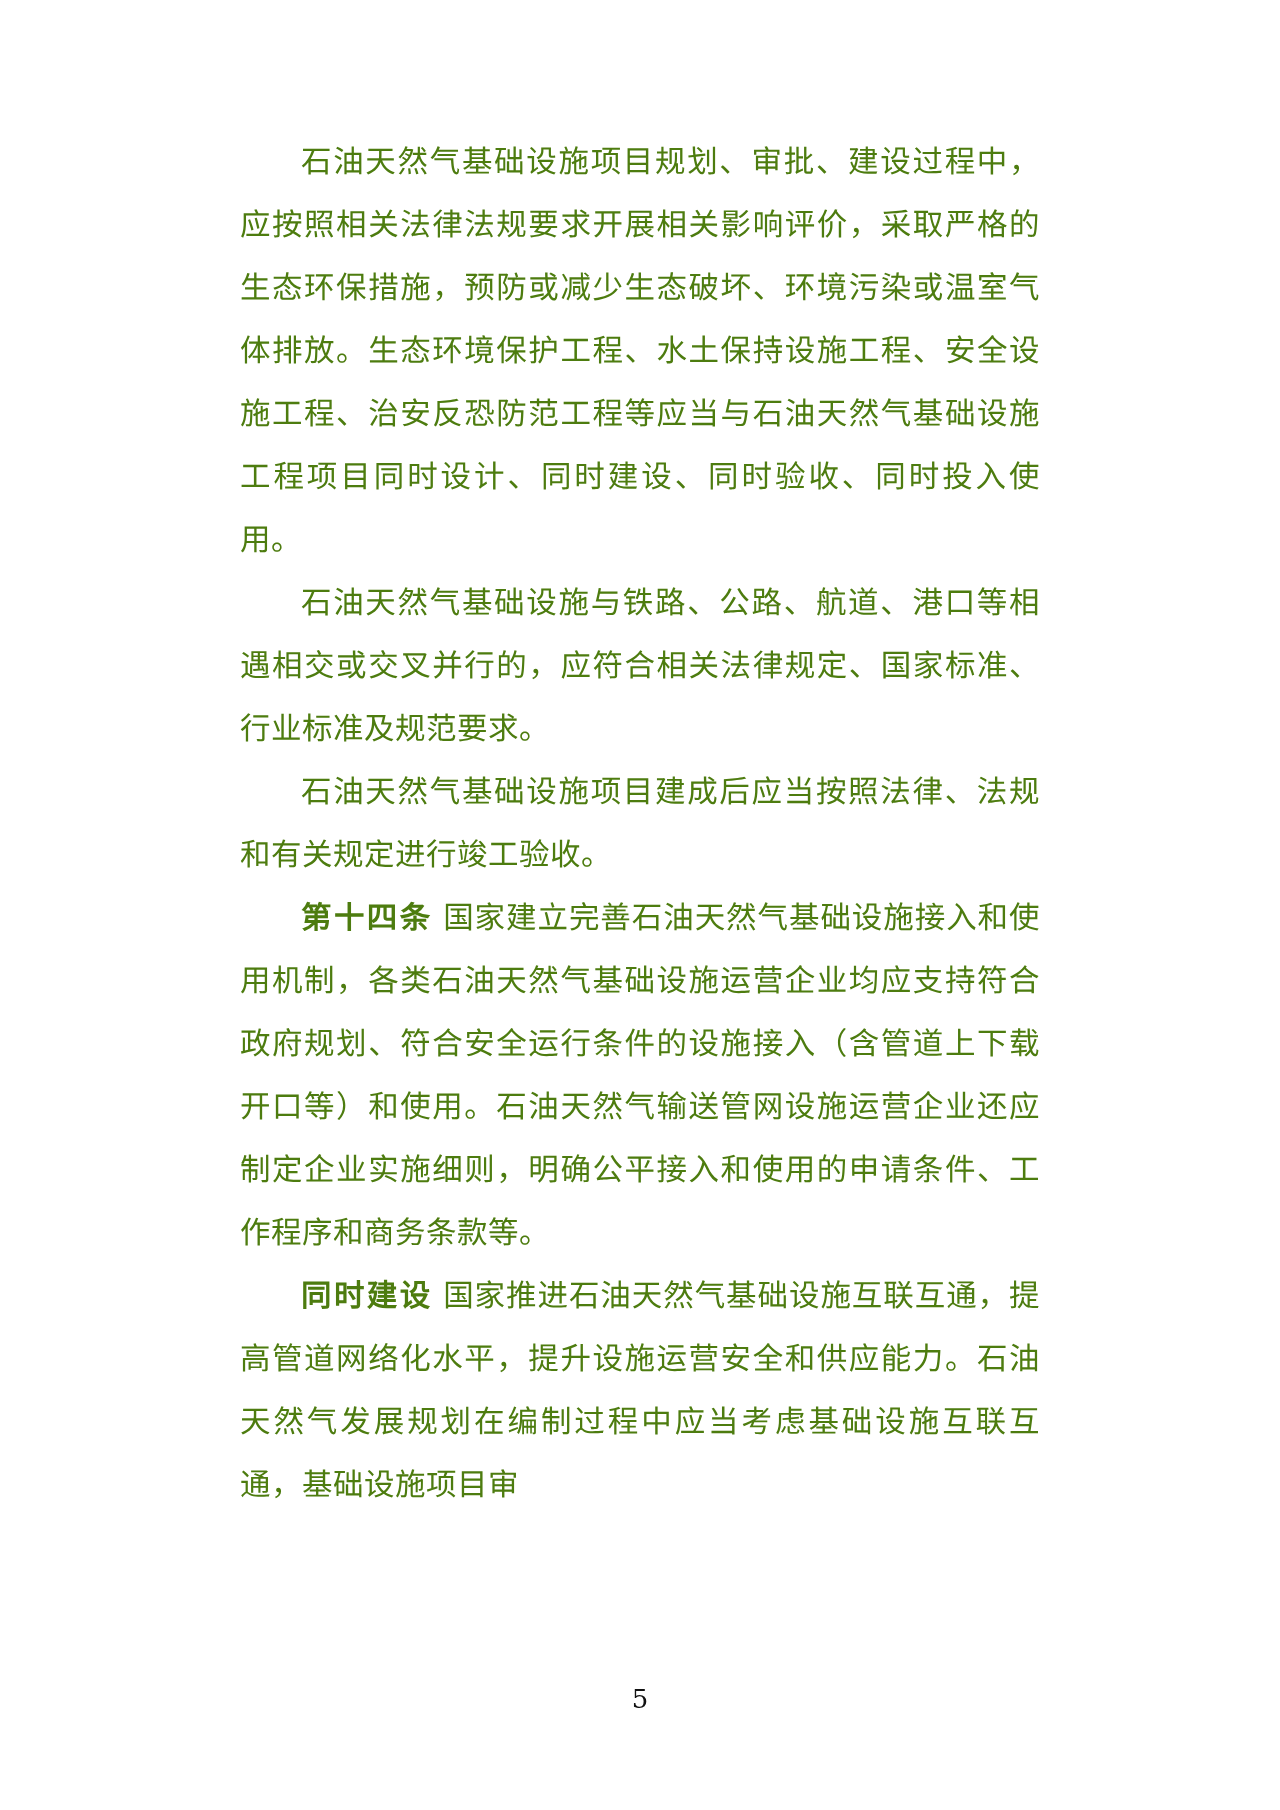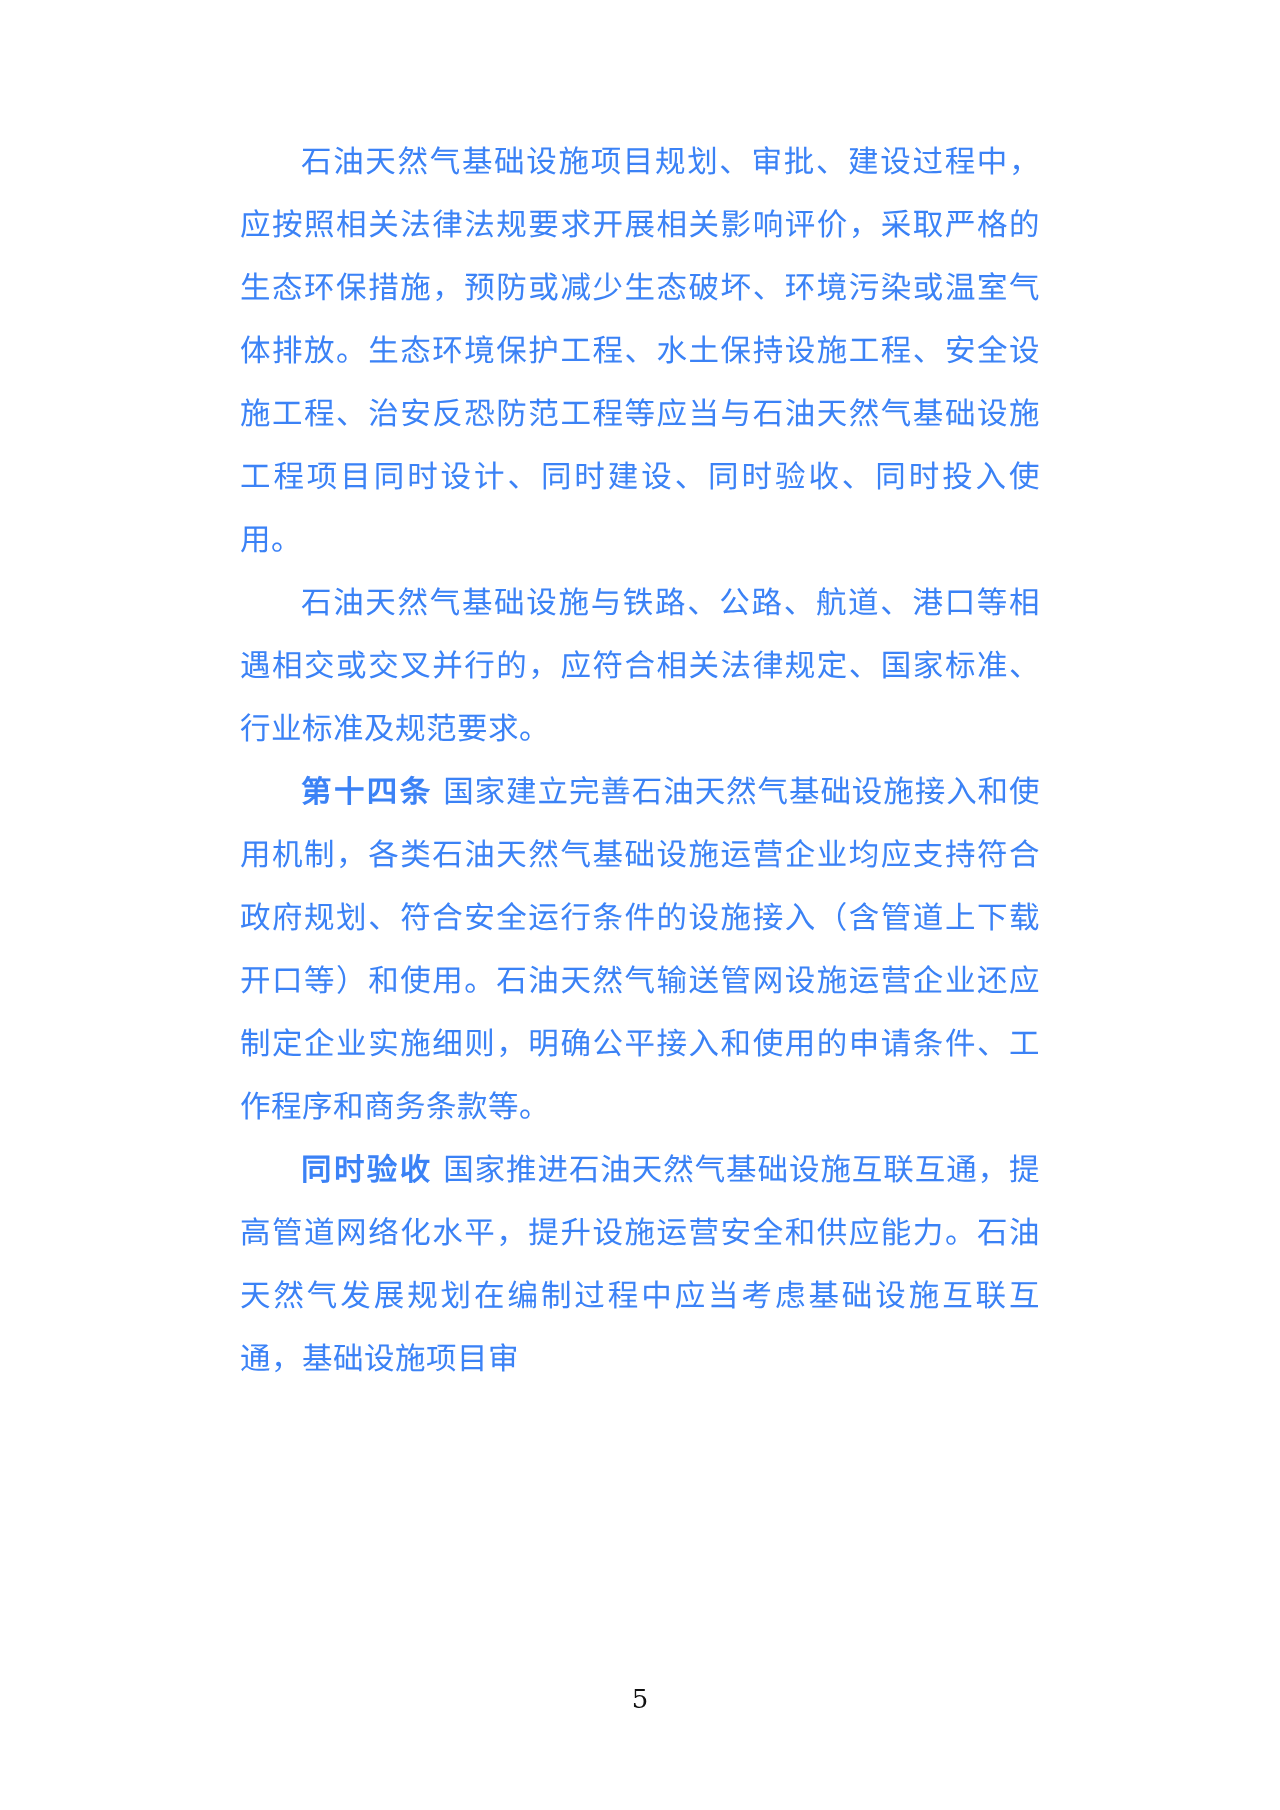--- a/index.html
+++ b/index.html
@@ -27,21 +27,21 @@
     margin: 0 auto;
   }
   .para {
     font-size: 30.5px;
     line-height: 63px;
     letter-spacing: 0.5px;
     text-align: justify;
     text-justify: inter-ideograph;
     margin: 0 0 0 0;
     text-indent: 61px;
-    color: #3b82f6;
+    color: #4d7c0f;
   }
   .para .lead {
     font-weight: 700;
     letter-spacing: 2px;
   }
   .para .lead-gap {
     display: inline-block;
     width: 10px;
   }
   .page-number {
@@ -62,26 +62,29 @@
   <div class="doc-body">
 
     <p class="para">
       <span class="lead"></span><span>石油天然气基础设施项目规划、审批、建设过程中，应按照相关法律法规要求开展相关影响评价，采取严格的生态环保措施，预防或减少生态破坏、环境污染或温室气体排放。生态环境保护工程、水土保持设施工程、安全设施工程、治安反恐防范工程等应当与石油天然气基础设施工程项目同时设计、同时建设、同时验收、同时投入使用。</span>
     </p>
 
     <p class="para">
       <span class="lead"></span><span>石油天然气基础设施与铁路、公路、航道、港口等相遇相交或交叉并行的，应符合相关法律规定、国家标准、行业标准及规范要求。</span>
     </p>
 
+    <p class="para">
+      <span class="lead"></span><span>石油天然气基础设施项目建成后应当按照法律、法规和有关规定进行竣工验收。</span>
+    </p>
 
     <p class="para">
       <span class="lead">第十四条</span><span class="lead-gap"></span><span>国家建立完善石油天然气基础设施接入和使用机制，各类石油天然气基础设施运营企业均应支持符合政府规划、符合安全运行条件的设施接入（含管道上下载开口等）和使用。石油天然气输送管网设施运营企业还应制定企业实施细则，明确公平接入和使用的申请条件、工作程序和商务条款等。</span>
     </p>
 
 
     <p class="para">
-      <span class="lead">同时验收</span><span class="lead-gap"></span><span>国家推进石油天然气基础设施互联互通，提高管道网络化水平，提升设施运营安全和供应能力。石油天然气发展规划在编制过程中应当考虑基础设施互联互通，基础设施项目审</span>
+      <span class="lead">同时建设</span><span class="lead-gap"></span><span>国家推进石油天然气基础设施互联互通，提高管道网络化水平，提升设施运营安全和供应能力。石油天然气发展规划在编制过程中应当考虑基础设施互联互通，基础设施项目审</span>
     </p>
 
   </div>
 
   <div class="page-number">5</div>
 </div>
 
 </body></html>

